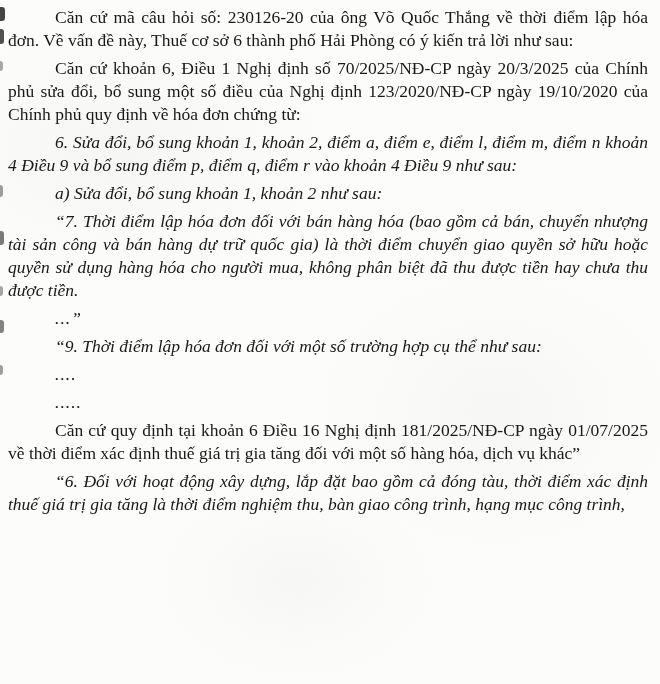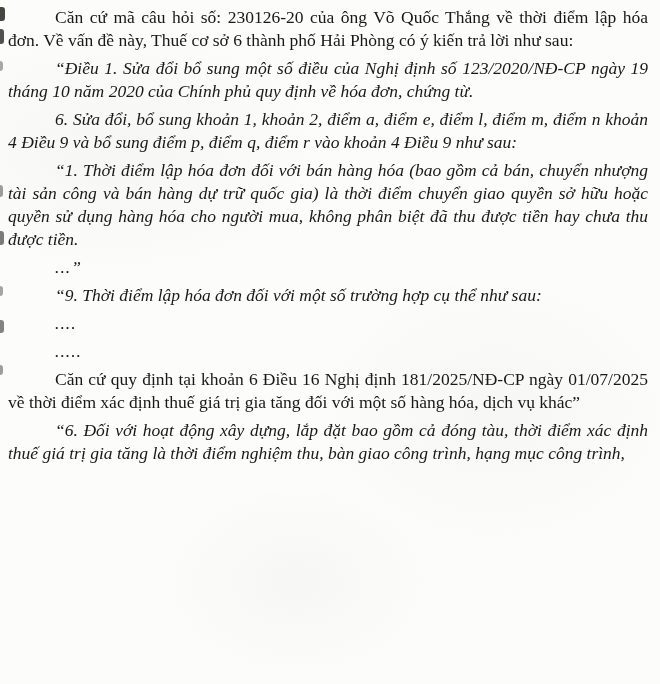--- a/index.html
+++ b/index.html
@@ -63,23 +63,24 @@
   <div class="artifact a2"></div>
   <div class="artifact a3"></div>
   <div class="artifact a4"></div>
   <div class="artifact a5"></div>
   <div class="artifact a6"></div>
   <div class="artifact a7"></div>
   <div class="artifact a8"></div>
 
   <div class="doc">
     <p class="para regular">Căn cứ mã câu hỏi số: 230126-20 của ông Võ Quốc Thắng về thời điểm lập hóa đơn. Về vấn đề này, Thuế cơ sở 6 thành phố Hải Phòng có ý kiến trả lời như sau:</p>
-    <p class="para italic">“Điều 1. Sửa đổi bổ sung một số điều của Nghị định số 123/2020/NĐ-CP ngày 19 tháng 10 năm 2020 của Chính phủ quy định về hóa đơn, chứng từ.</p>
+    <p class="para regular">Căn cứ khoản 6, Điều 1 Nghị định số 70/2025/NĐ-CP ngày 20/3/2025 của Chính phủ sửa đổi, bổ sung một số điều của Nghị định 123/2020/NĐ-CP ngày 19/10/2020 của Chính phủ quy định về hóa đơn chứng từ:</p>
     <p class="para italic">6. Sửa đổi, bổ sung khoản 1, khoản 2, điểm a, điểm e, điểm l, điểm m, điểm n khoản 4 Điều 9 và bổ sung điểm p, điểm q, điểm r vào khoản 4 Điều 9 như sau:</p>
-    <p class="para italic">“1. Thời điểm lập hóa đơn đối với bán hàng hóa (bao gồm cả bán, chuyển nhượng tài sản công và bán hàng dự trữ quốc gia) là thời điểm chuyển giao quyền sở hữu hoặc quyền sử dụng hàng hóa cho người mua, không phân biệt đã thu được tiền hay chưa thu được tiền.</p>
+    <p class="para italic">a) Sửa đổi, bổ sung khoản 1, khoản 2 như sau:</p>
+    <p class="para italic">“7. Thời điểm lập hóa đơn đối với bán hàng hóa (bao gồm cả bán, chuyển nhượng tài sản công và bán hàng dự trữ quốc gia) là thời điểm chuyển giao quyền sở hữu hoặc quyền sử dụng hàng hóa cho người mua, không phân biệt đã thu được tiền hay chưa thu được tiền.</p>
     <p class="para italic dots">...”</p>
     <p class="para italic">“9. Thời điểm lập hóa đơn đối với một số trường hợp cụ thể như sau:</p>
     <p class="para italic dots">....</p>
     <p class="para italic dots">.....</p>
     <p class="para regular">Căn cứ quy định tại khoản 6 Điều 16 Nghị định 181/2025/NĐ-CP ngày 01/07/2025 về thời điểm xác định thuế giá trị gia tăng đối với một số hàng hóa, dịch vụ khác”</p>
     <p class="para italic">“6. Đối với hoạt động xây dựng, lắp đặt bao gồm cả đóng tàu, thời điểm xác định thuế giá trị gia tăng là thời điểm nghiệm thu, bàn giao công trình, hạng mục công trình,</p>
   </div>
 </div>
 
 </body></html>

